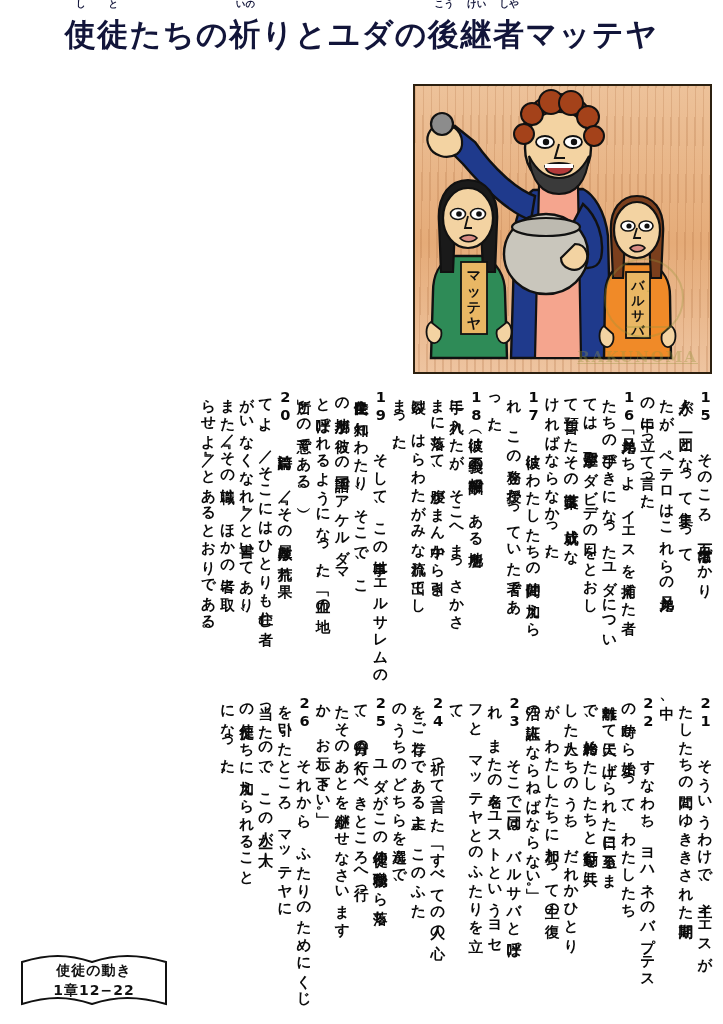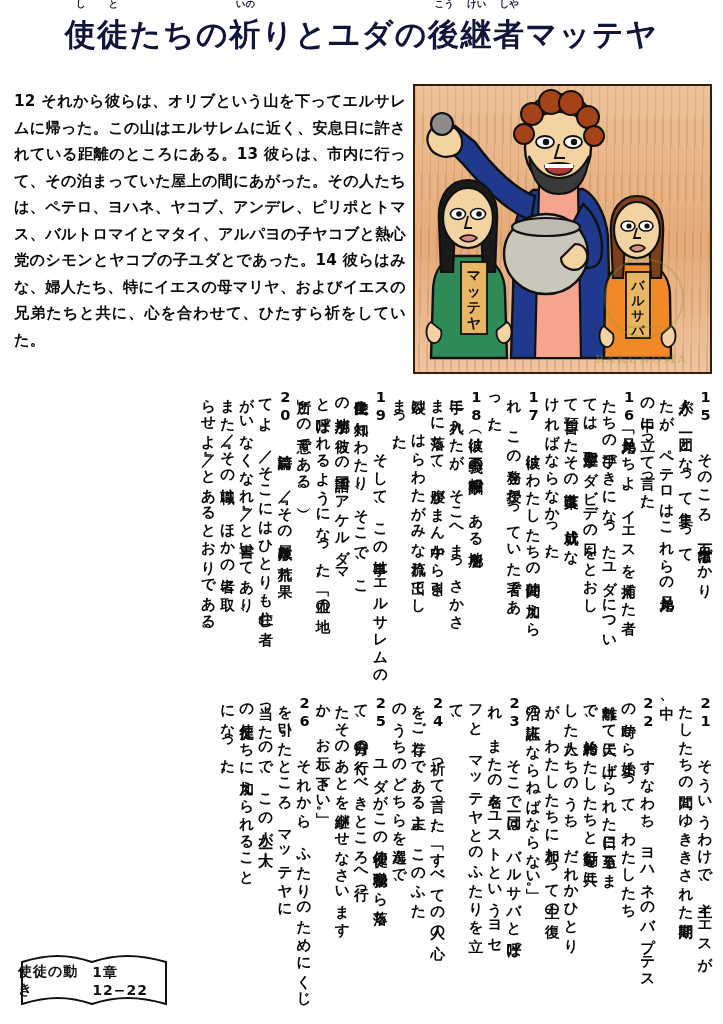--- a/index.html
+++ b/index.html
@@ -58,25 +58,26 @@
   }
   .grain{
     position:absolute;inset:0;
     background:repeating-linear-gradient(91deg,
       rgba(168,102,55,.22) 0 1.5px, rgba(0,0,0,0) 1.5px 8px);
   }
 
   svg.scene{position:absolute;left:0;top:0;}
 
   .wm{
-    position:absolute;right:22px;bottom:6px;
+    position:absolute;right:12px;bottom:6px;
     color:rgba(150,150,60,.35);
-    font-size:11px;font-weight:700;letter-spacing:2px;
+    font-size:15px;font-weight:700;letter-spacing:2px;
     font-family:"DejaVu Serif", serif;
     pointer-events:none;
+    text-decoration:underline;
   }
   .wm-circle{
     position:absolute;right:26px;bottom:34px;
     width:76px;height:76px;border:2px solid rgba(150,150,60,.32);
     border-radius:50%;
   }
   .wm-tri{
     position:absolute;right:44px;bottom:48px;
     width:0;height:0;
     border-left:20px solid transparent;
@@ -113,36 +114,35 @@
   #block-mid{left:12px;top:388px;height:290px;width:700px;}
   #block-bot{left:12px;top:694px;height:288px;width:700px;}
 
   
   .refbook{
     position:absolute;left:18px;top:950px;width:152px;height:62px;
   }
   .refbook svg{position:absolute;left:0;top:0;}
   .ref-lines{
     position:absolute;left:0;top:0;width:152px;height:62px;
-    display:flex;flex-direction:row;justify-content:center;align-items:center;
+    display:flex;flex-direction:column;justify-content:center;align-items:center;
     gap:2px;
     font-size:14px;font-weight:700;letter-spacing:1px;
     color:#111;
   }
 </style>
 </head>
 <body>
 
 <div class="page">
 
   <div class="title-wrap">
     <div class="title" id="title-el"><span class="ruby-unit"><span>使</span><span class="rt">し</span></span><span class="ruby-unit"><span>徒</span><span class="rt">と</span></span><span class="ruby-unit"><span>たちの</span></span><span class="ruby-unit"><span>祈</span><span class="rt">いの</span></span><span class="ruby-unit"><span>りとユダの</span></span><span class="ruby-unit"><span>後</span><span class="rt">こう</span></span><span class="ruby-unit"><span>継</span><span class="rt">けい</span></span><span class="ruby-unit"><span>者</span><span class="rt">しや</span></span><span class="ruby-unit"><span>マッテヤ</span></span></div>
   </div>
 
-  <div class="intro">12 それから彼らは、オリブという山を下ってエルサレムに帰った。この山はエルサレムに近く、安息日に許されている距離のところにある。13 彼らは、市内に行って、その泊まっていた屋上の間にあがった。その人たちは、ペテロ、ヨハネ、ヤコブ、アンデレ、ピリポとトマス、バルトロマイとマタイ、アルパヨの子ヤコブと熱心党のシモンとヤコブの子ユダとであった。14 彼らはみな、婦人たち、特にイエスの母マリヤ、およびイエスの兄弟たちと共に、心を合わせて、ひたすら祈をしていた。</div>
 
   <div class="illus">
     <div class="wood2"></div>
     <div class="grain"></div>
 
     <svg class="scene" width="291" height="282" viewBox="0 0 291 282">
 
       <path d="M118 104 C112 108 104 120 100 140 L96 272 L196 272 L193 150 C190 124 178 108 168 103 Z" fill="#1f3a8c" stroke="#111" stroke-width="2.4"></path>
 
       <path d="M124 100 L120 272 L166 272 L163 100 Z" fill="#f5a58e" stroke="#111" stroke-width="2.2"></path>

